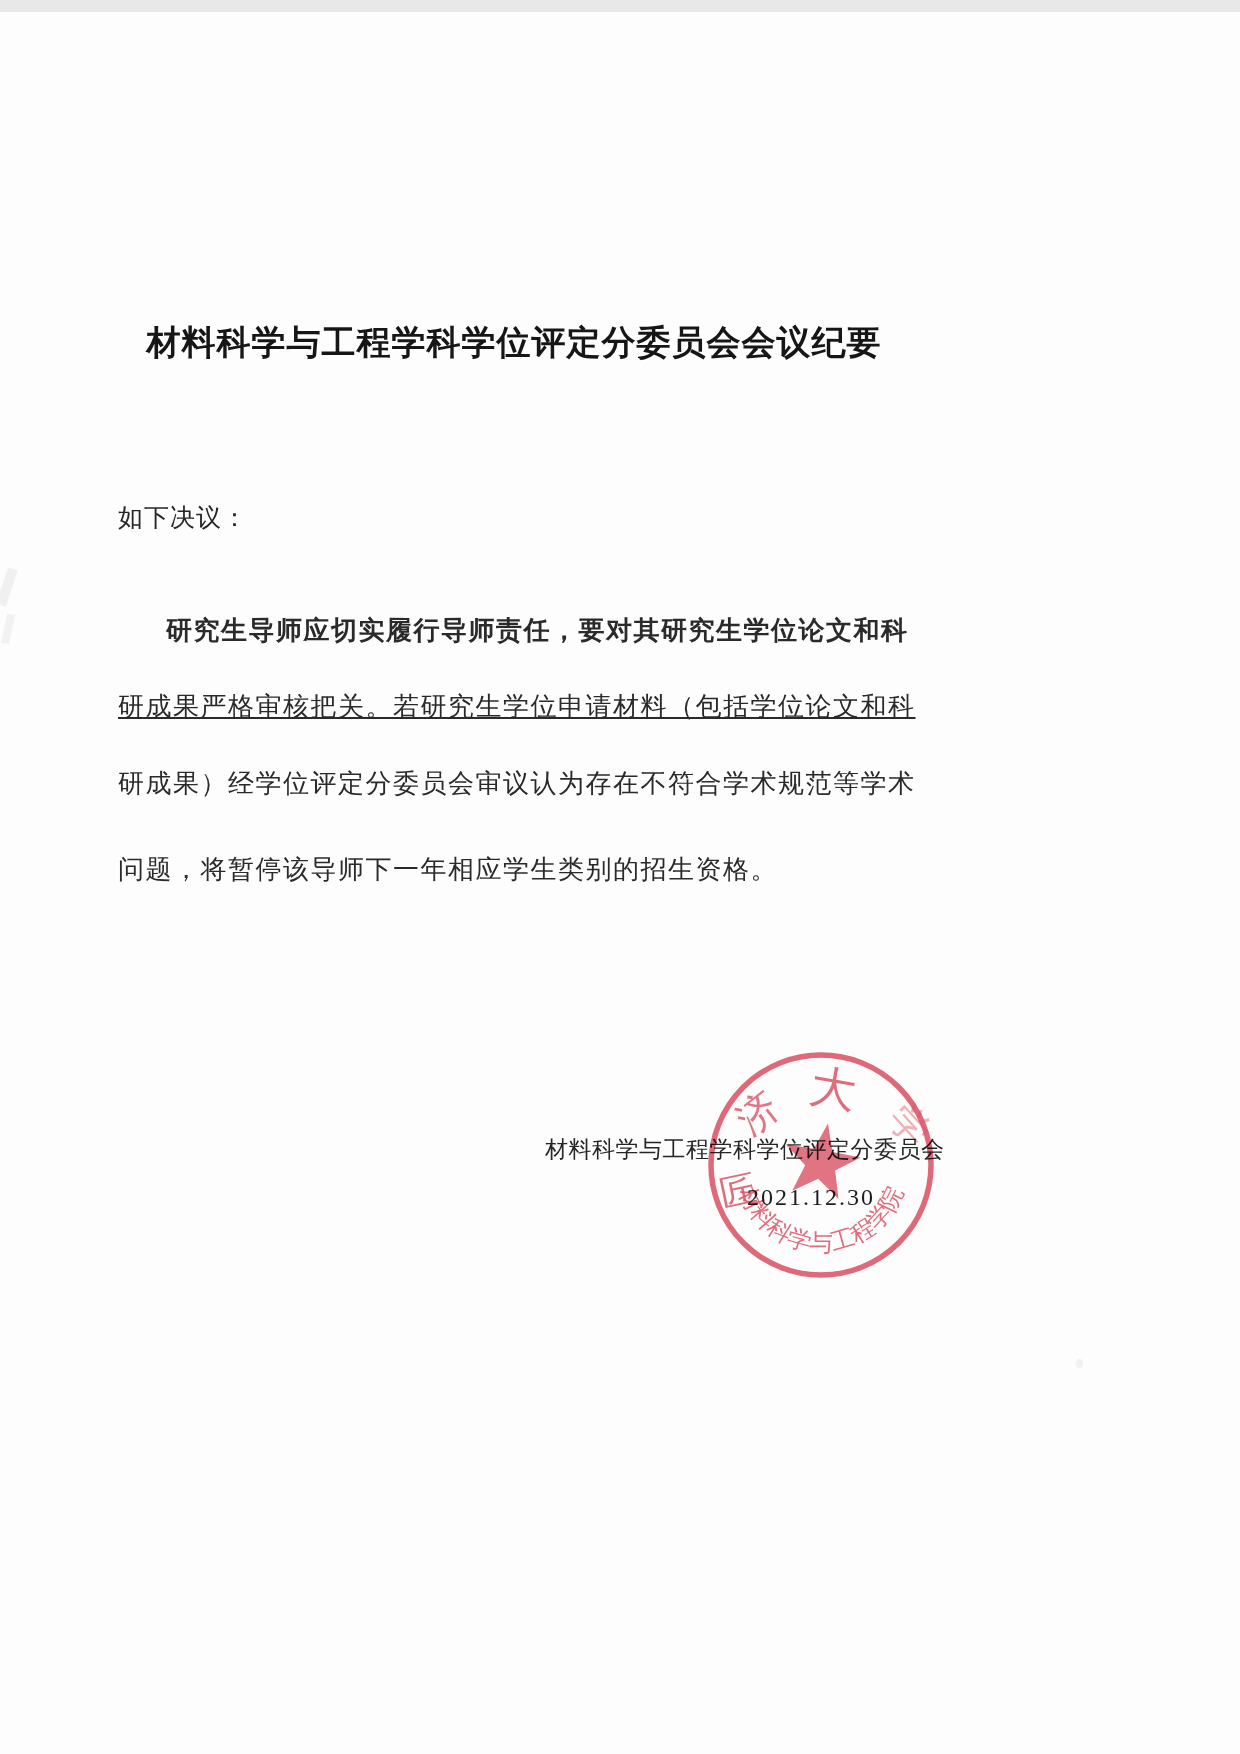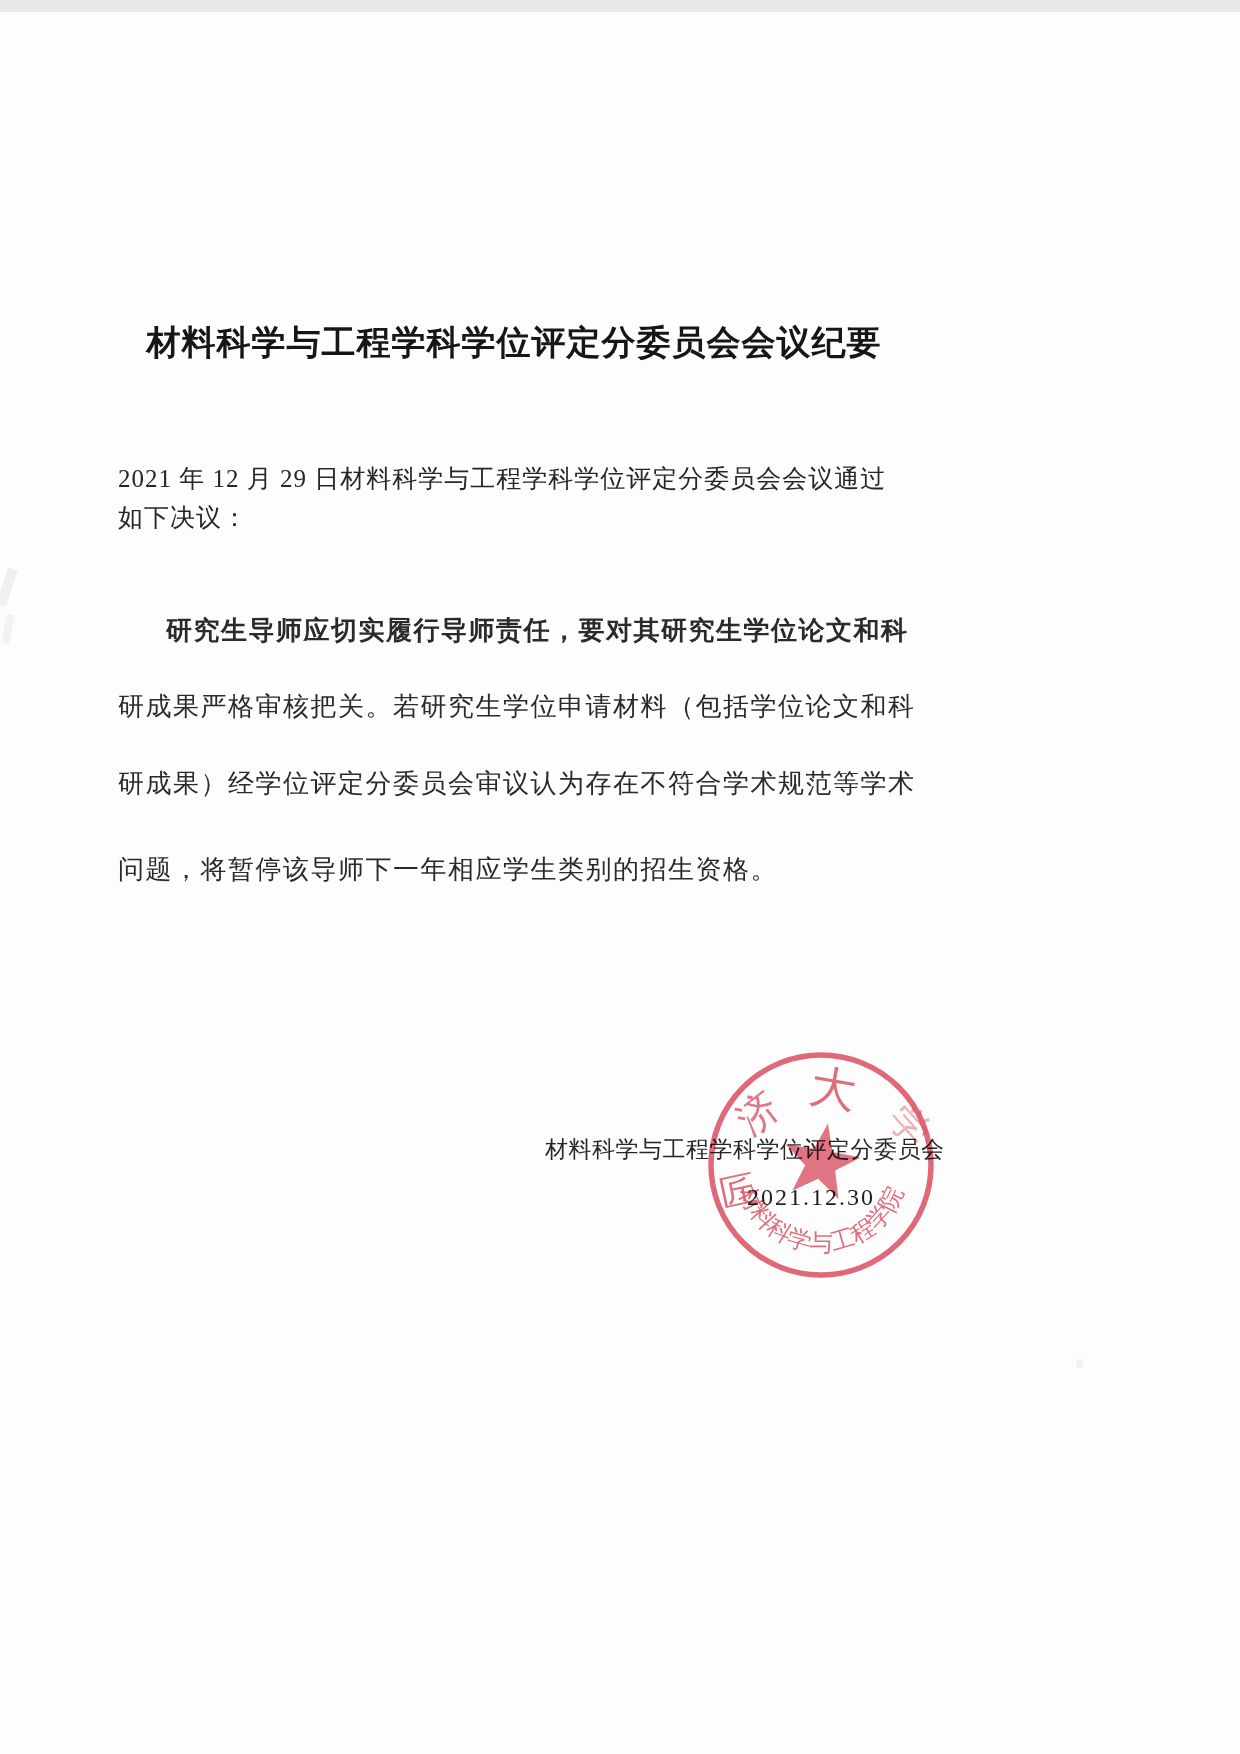--- a/index.html
+++ b/index.html
@@ -18,21 +18,21 @@
     top: 308px; left: 118px; width: 792px;
     text-align: center;
     font-size: 34px; font-weight: bold; letter-spacing: 1px;
     color: #161616;
   }
   .intro-line { font-size: 25px; letter-spacing: 1px; left: 118px; }
   .intro-1 { top: 450px; }
   .intro-2 { top: 489px; }
   .body-line { font-size: 26px; letter-spacing: 1.5px; left: 118px; color: #2a2a2a; }
   .body-0 { top: 601px; left: 166px; font-weight: bold; }
-  .body-1 { top: 677px; }
+  .body-1 { top: 677px; text-decoration: underline; }
   .body-2 { top: 754px; text-align: right; }
   .body-3 { top: 840px; text-align: center; }
   .sig-org { top: 1122px; left: 545px; font-size: 23px; letter-spacing: 0.5px; z-index: 1; }
   .sig-date { top: 1172px; left: 747px; font-size: 24px; letter-spacing: 2px; z-index: 1; color: #1e1e1e; }
   .seal {
     position: absolute; left: 702px; top: 1035px;
     width: 240px; height: 235px;
     mix-blend-mode: multiply;
     opacity: 0.92;
     z-index: 2;
@@ -42,21 +42,20 @@
   .artifact-b { left: 4px; top: 602px; width: 8px; height: 30px; opacity: 0.28; transform: rotate(12deg); }
   .artifact-c { left: 1076px; top: 1347px; width: 7px; height: 9px; opacity: 0.3; border-radius: 50%; }
 </style>
 </head>
 <body>
 
 <div class="page">
 
   <div class="abs doc-title">材料科学与工程学科学位评定分委员会会议纪要</div>
 
-  <div class="abs intro-line intro-1">2021 年 12 月 29 日材料科学与工程学科学位评定分委员会会议通过</div>
   <div class="abs intro-line intro-2">如下决议：</div>
 
   <div class="abs body-line body-0">研究生导师应切实履行导师责任，要对其研究生学位论文和科</div>
   <div class="abs body-line body-1">研成果严格审核把关。若研究生学位申请材料（包括学位论文和科</div>
   <div class="abs body-line body-2">研成果）经学位评定分委员会审议认为存在不符合学术规范等学术</div>
   <div class="abs body-line body-3">问题，将暂停该导师下一年相应学生类别的招生资格。</div>
 
   <div class="abs sig-org">材料科学与工程学科学位评定分委员会</div>
   <div class="abs sig-date">2021.12.30</div>
 

